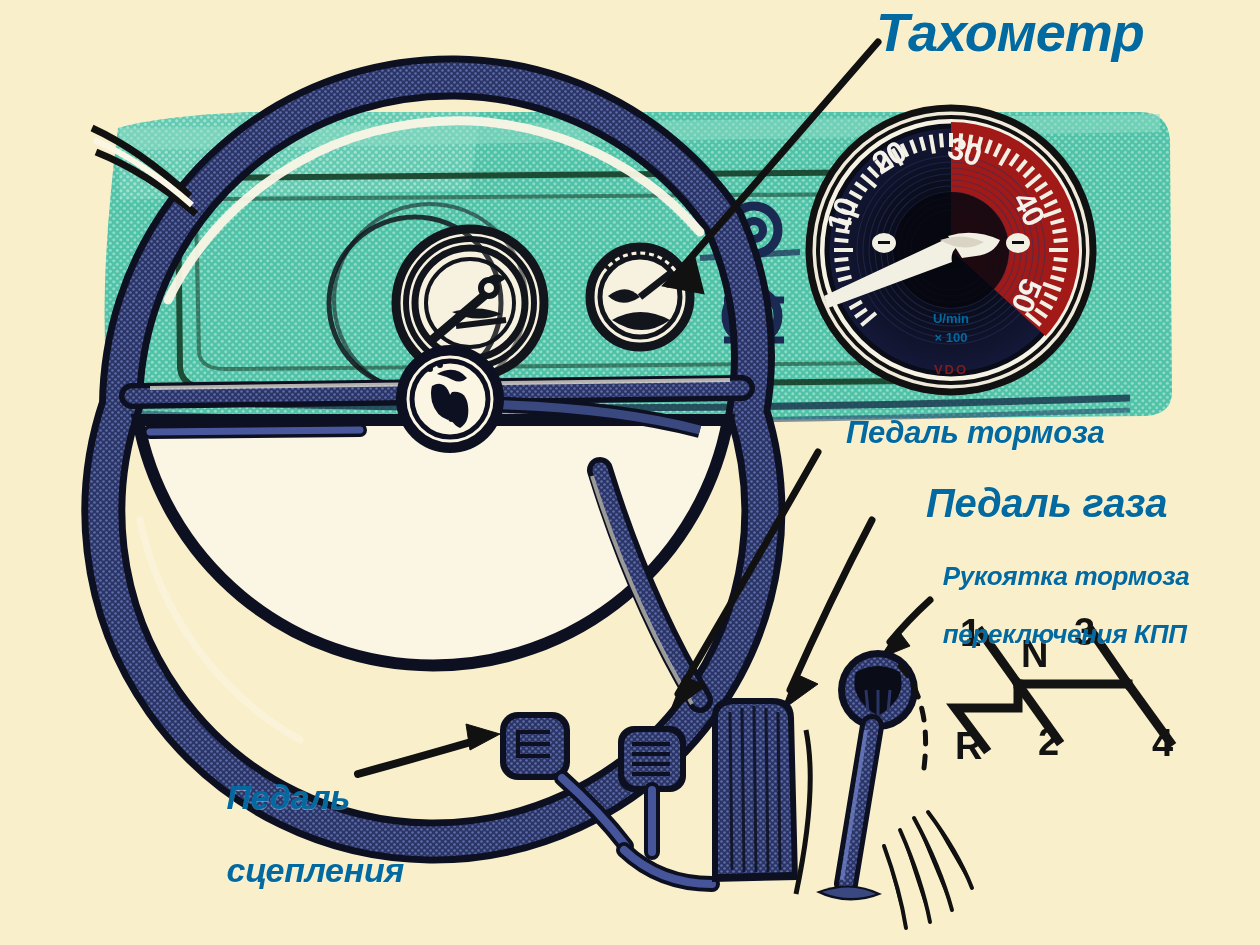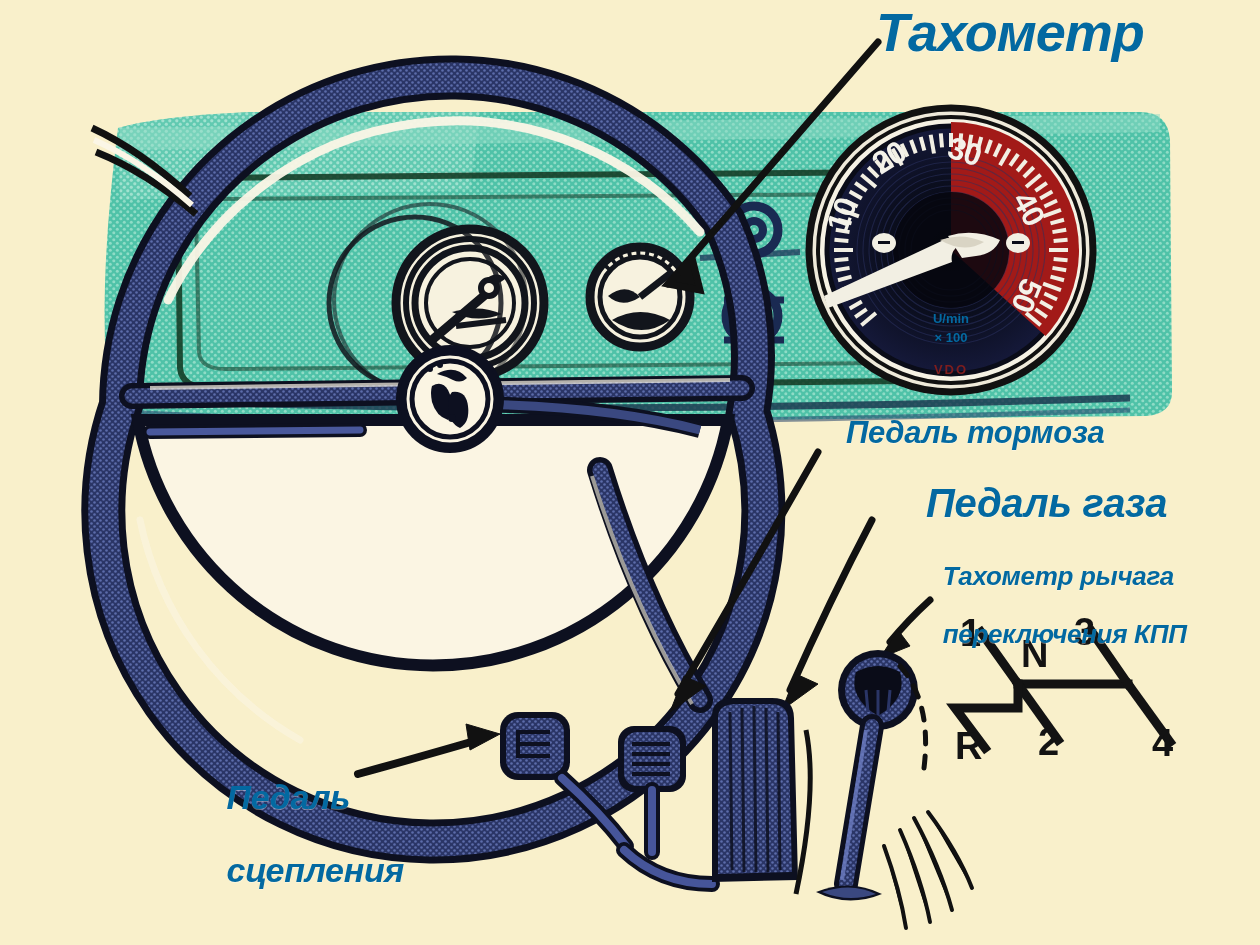--- a/index.html
+++ b/index.html
@@ -512,21 +512,21 @@
   <div class="gl" style="left:1038px;top:721px;">2</div>
   <div class="gl" style="left:1152px;top:722px;">4</div>
 
   <div id="title" class="lbl">Тахометр</div>
 
   <div id="lbl-brake" class="lbl">Педаль тормоза</div>
 
   <div id="lbl-gas" class="lbl">Педаль газа</div>
 
   <div id="lbl-knob" class="lbl">
-    <span>Тахометр рычага</span><br>
+    <span>Рукоятка тормоза</span><br>
     <span>переключения КПП</span>
   </div>
 
   <div id="lbl-clutch" class="lbl">
     <span>Педаль</span><br>
     <span>сцепления</span>
   </div>
 
 </div>
 

